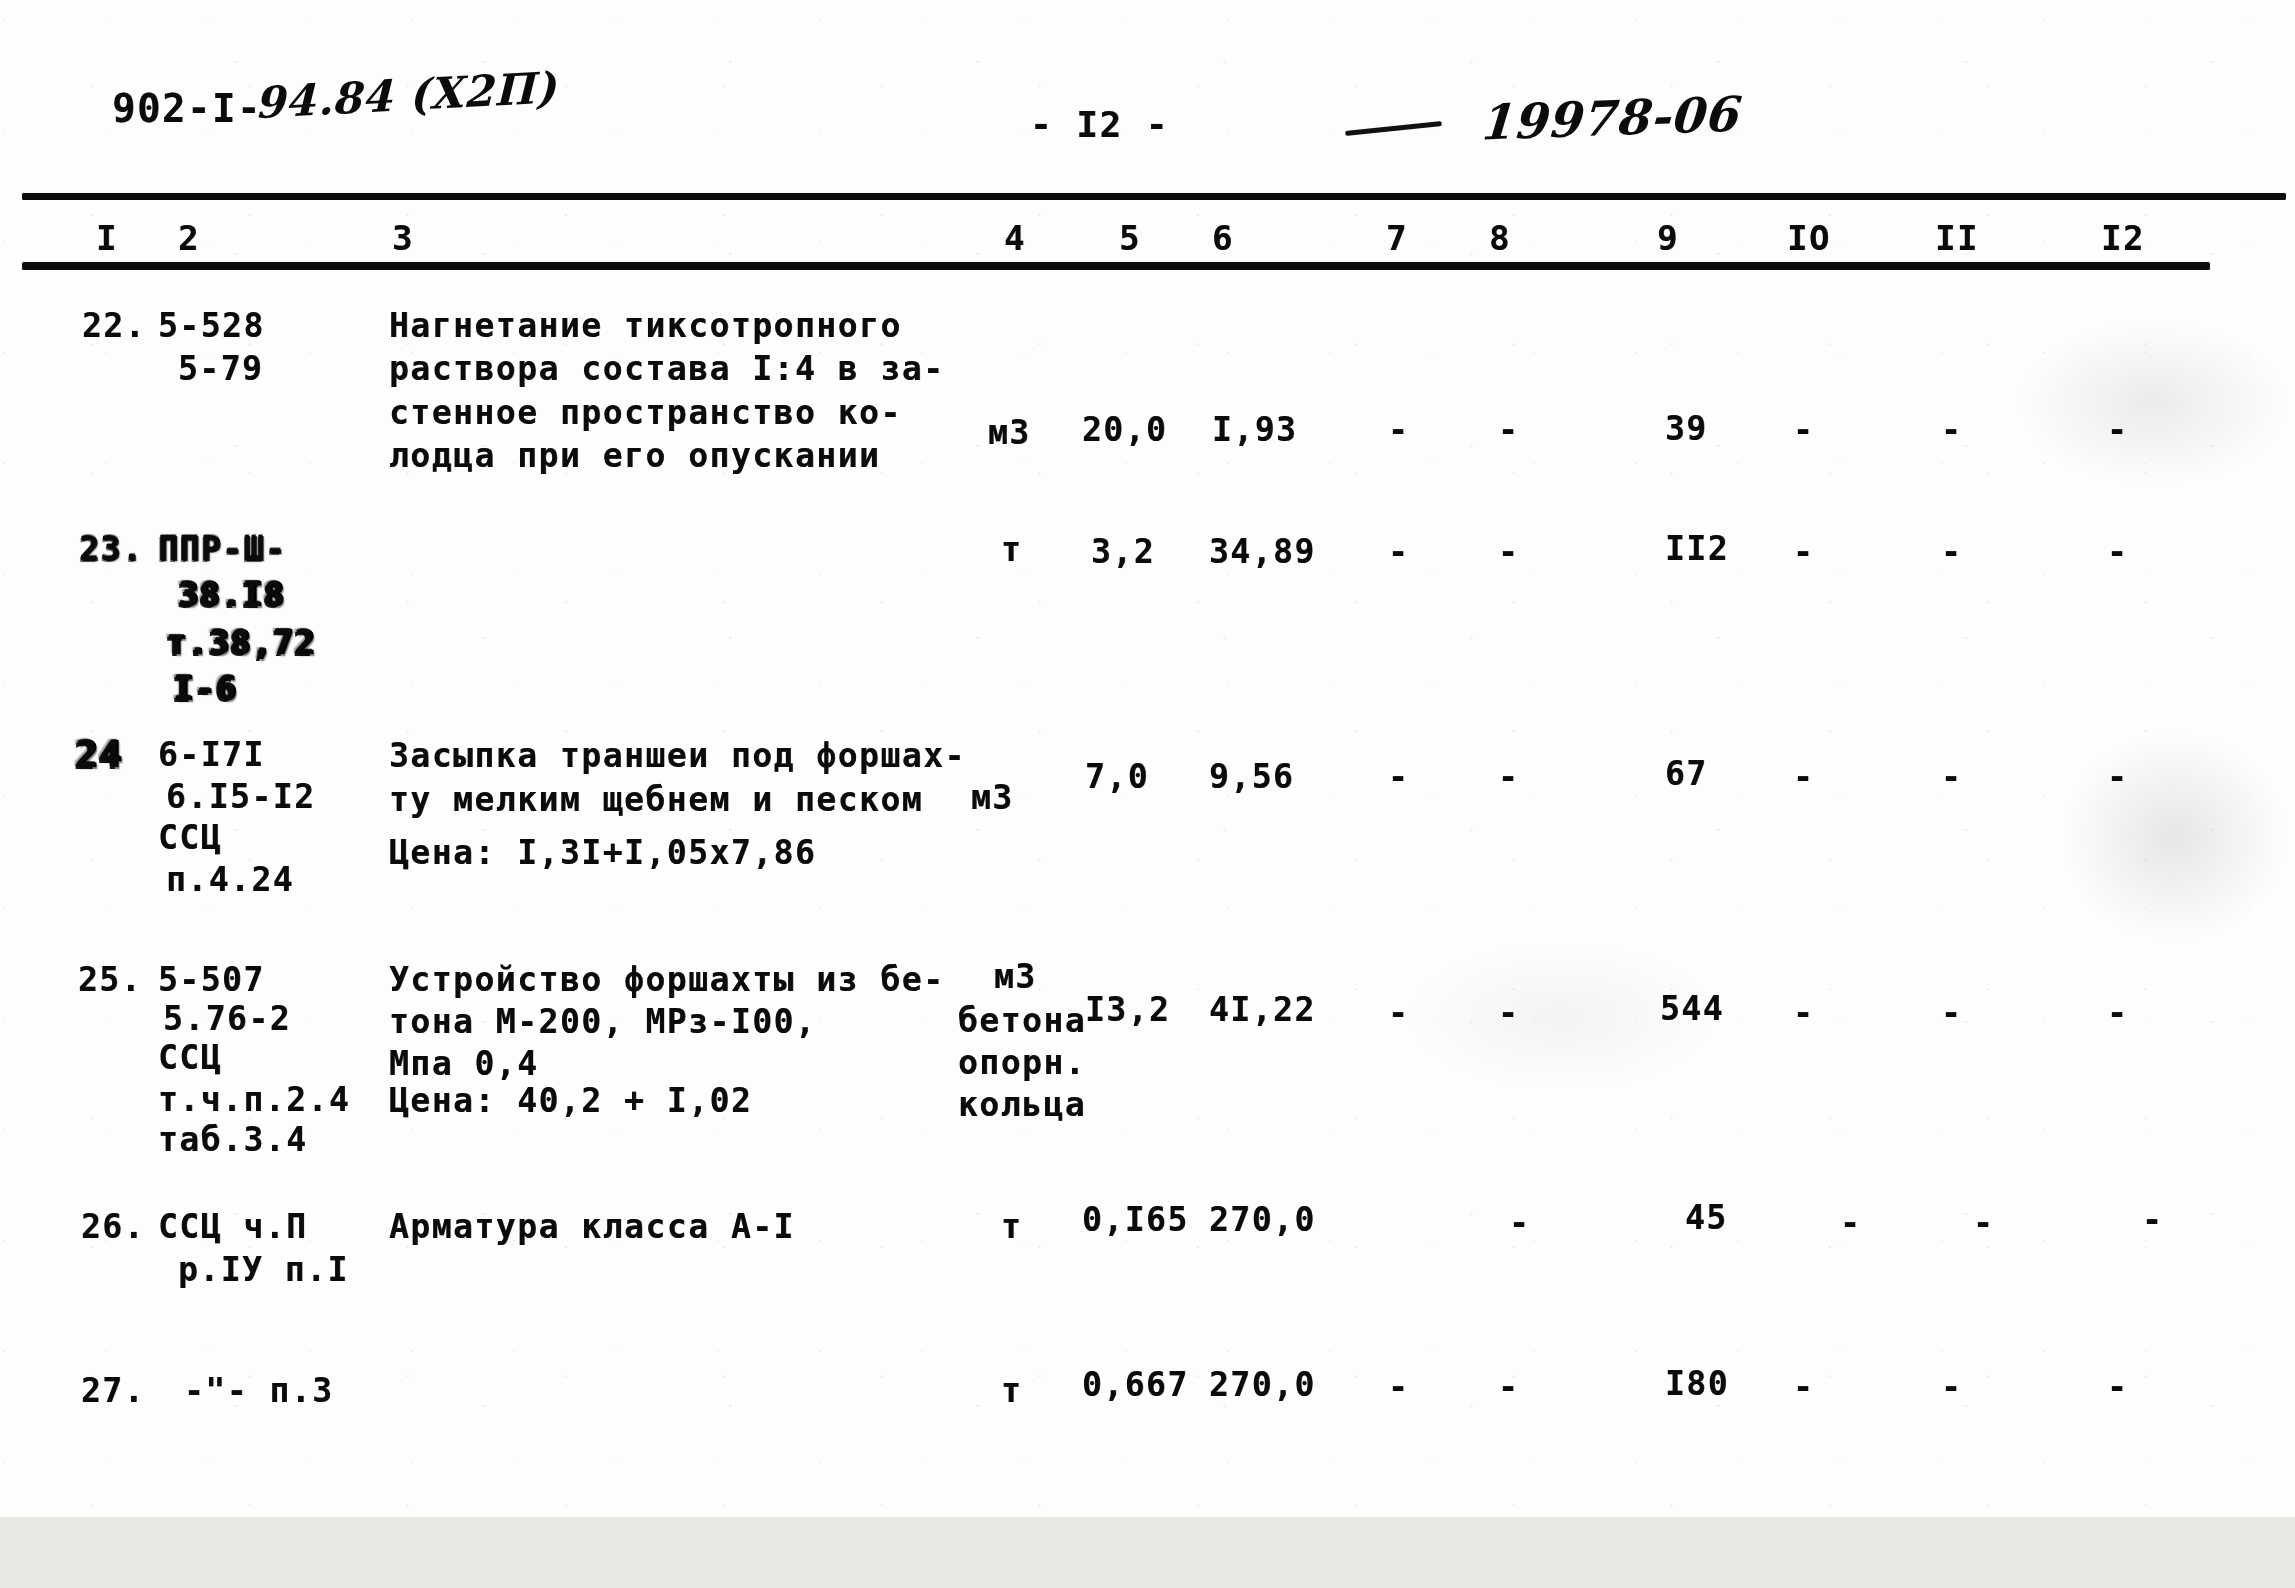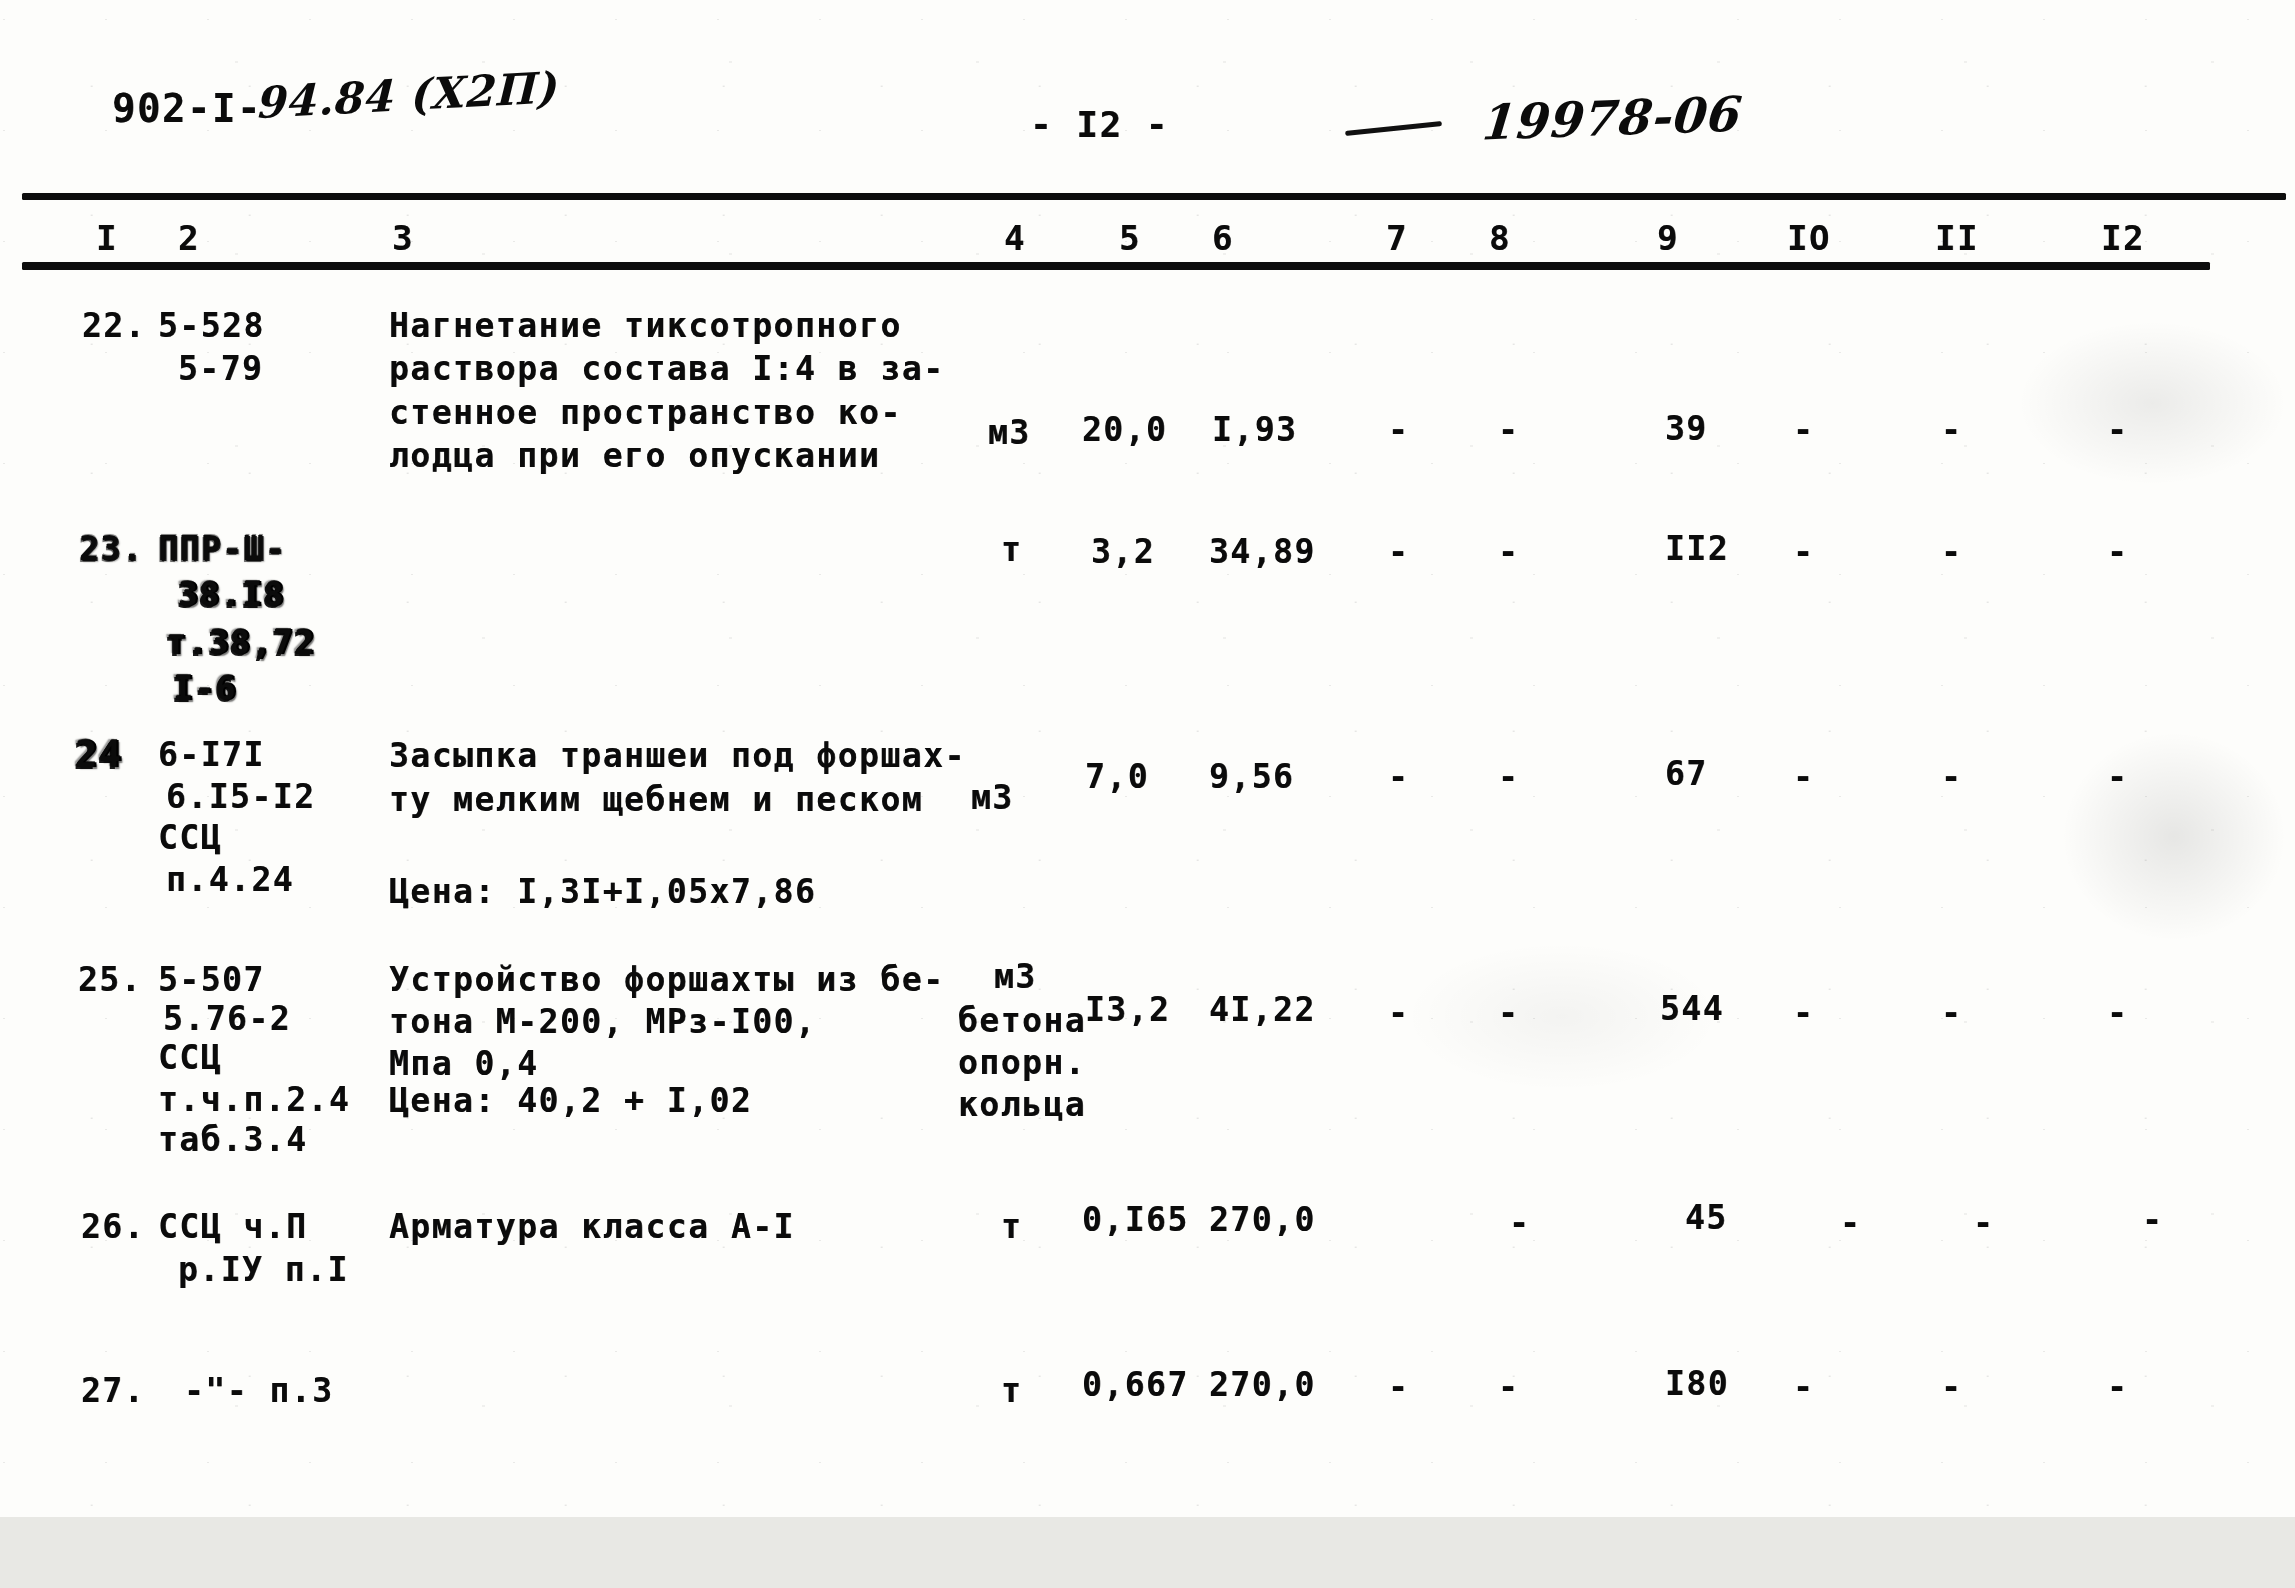--- a/index.html
+++ b/index.html
@@ -97,21 +97,21 @@
   <div class="t" style="left:2107px;top:534px;">-</div>
 
   <div class="t heavysmudge" style="left:75px;top:735px;font-size:37px;">24</div>
   <div class="t" style="left:158px;top:737px;">6-I7I</div>
   <div class="t" style="left:166px;top:779px;">6.I5-I2</div>
   <div class="t" style="left:158px;top:820px;">ССЦ</div>
   <div class="t" style="left:166px;top:862px;">п.4.24</div>
   <div class="t" style="left:389px;top:738px;">Засыпка траншеи под форшах-</div>
   <div class="t" style="left:389px;top:782px;">ту мелким щебнем и песком</div>
   <div class="t" style="left:971px;top:780px;">м3</div>
-  <div class="t" style="left:389px;top:874px;">Цена: I,3I+I,05x7,86</div>
+  <div class="t" style="left:389px;top:835px;">Цена: I,3I+I,05x7,86</div>
   <div class="t" style="left:1085px;top:759px;">7,0</div>
   <div class="t" style="left:1209px;top:759px;">9,56</div>
   <div class="t" style="left:1388px;top:759px;">-</div>
   <div class="t" style="left:1498px;top:759px;">-</div>
   <div class="t" style="left:1665px;top:756px;">67</div>
   <div class="t" style="left:1793px;top:759px;">-</div>
   <div class="t" style="left:1941px;top:759px;">-</div>
   <div class="t" style="left:2107px;top:759px;">-</div>
 
   <div class="t" style="left:78px;top:962px;">25.</div>

